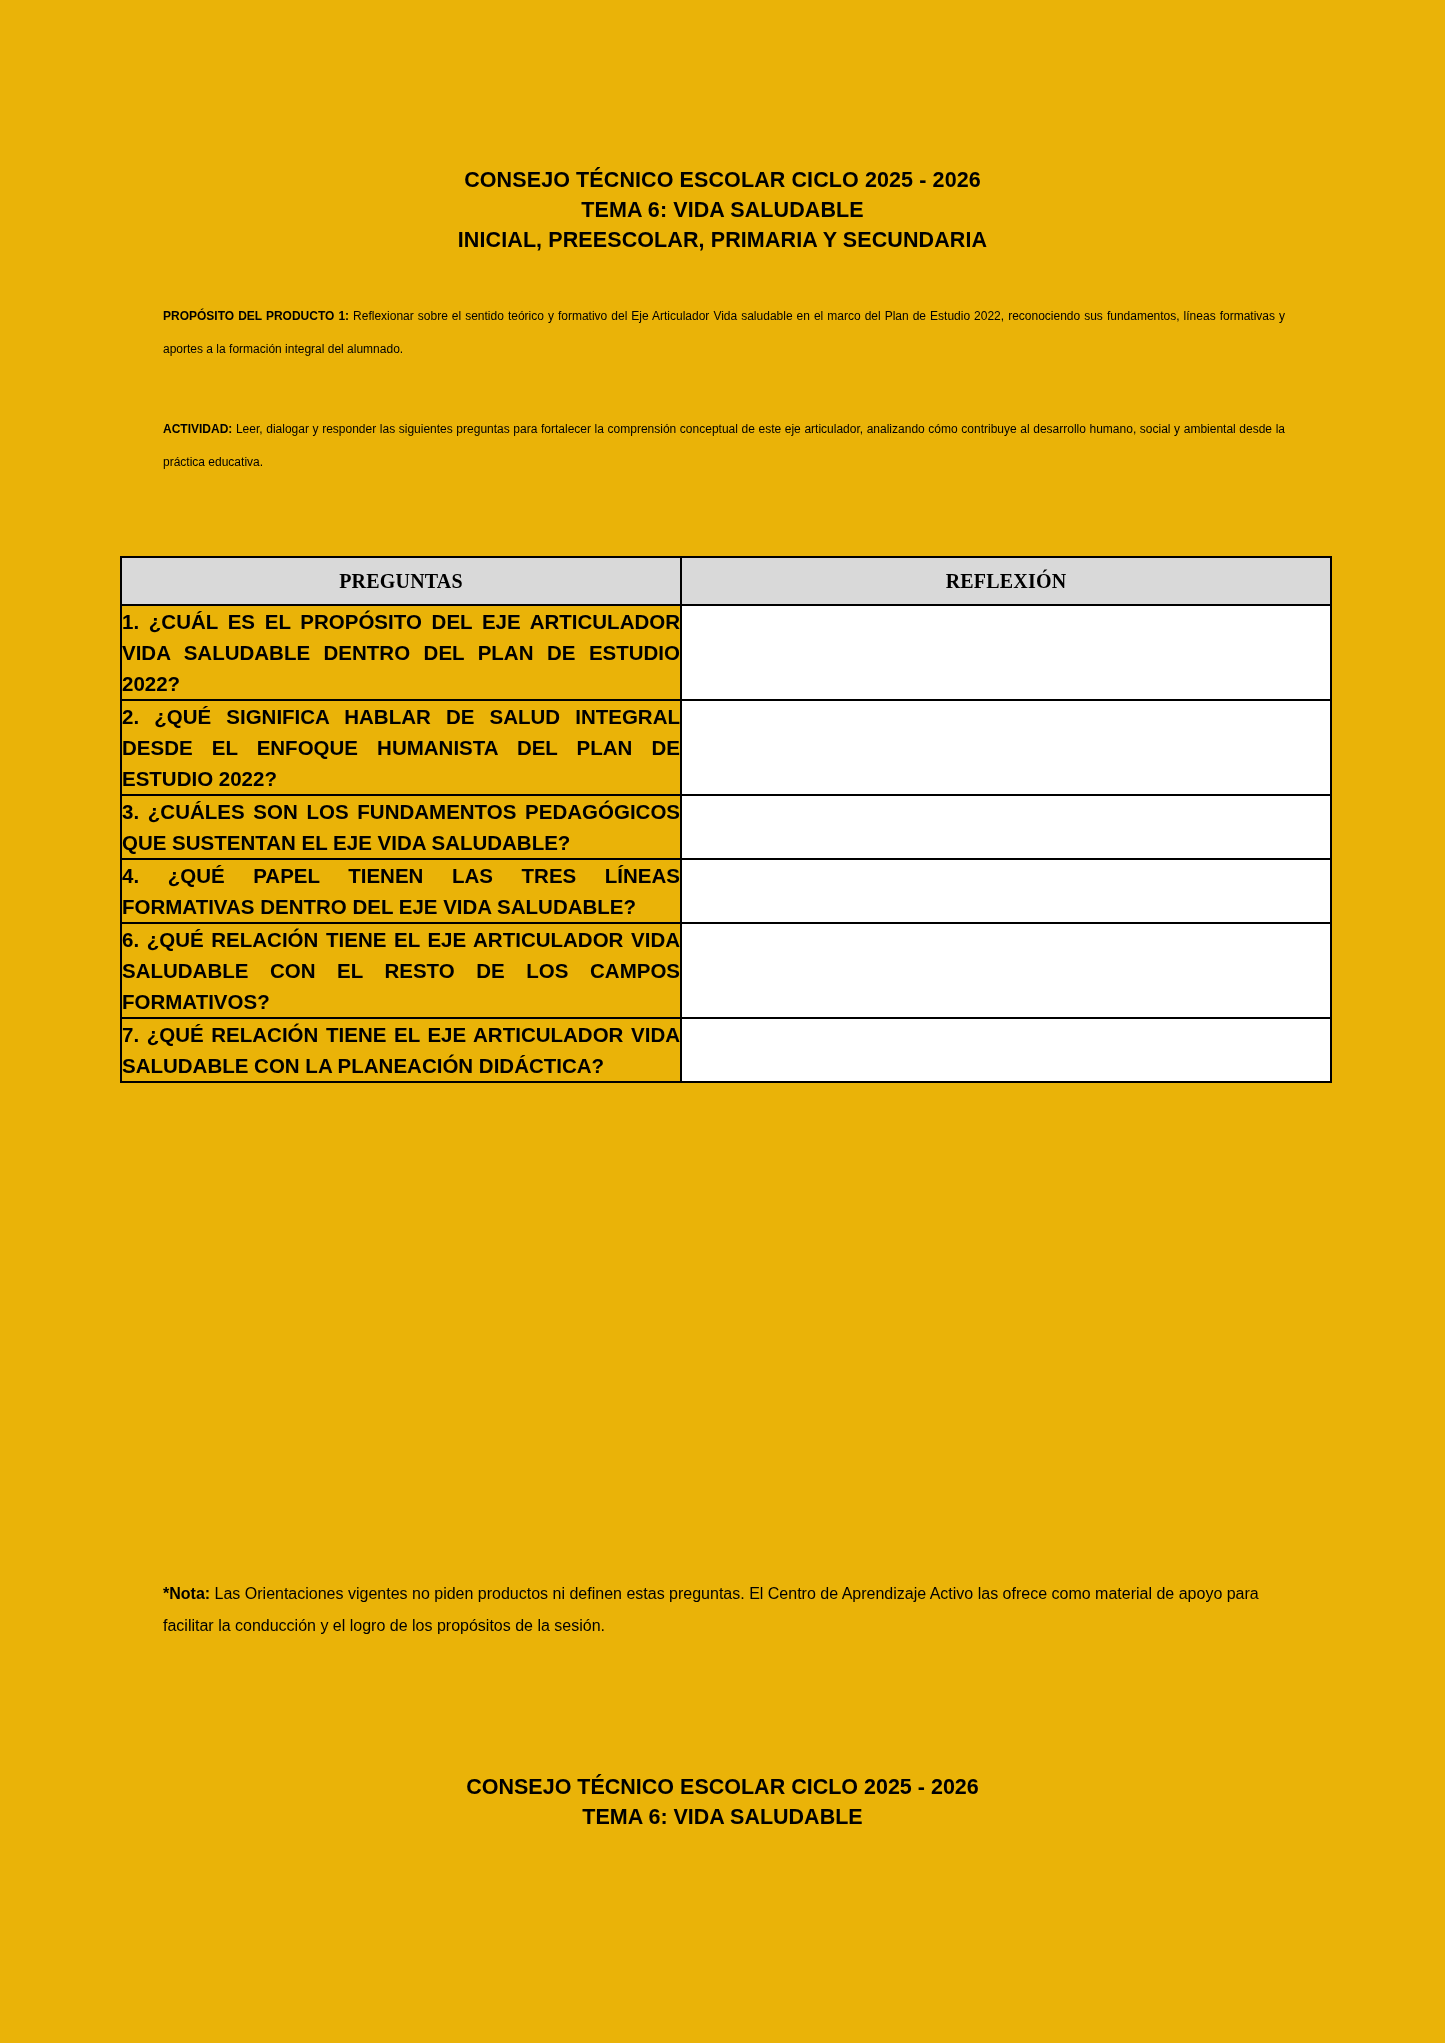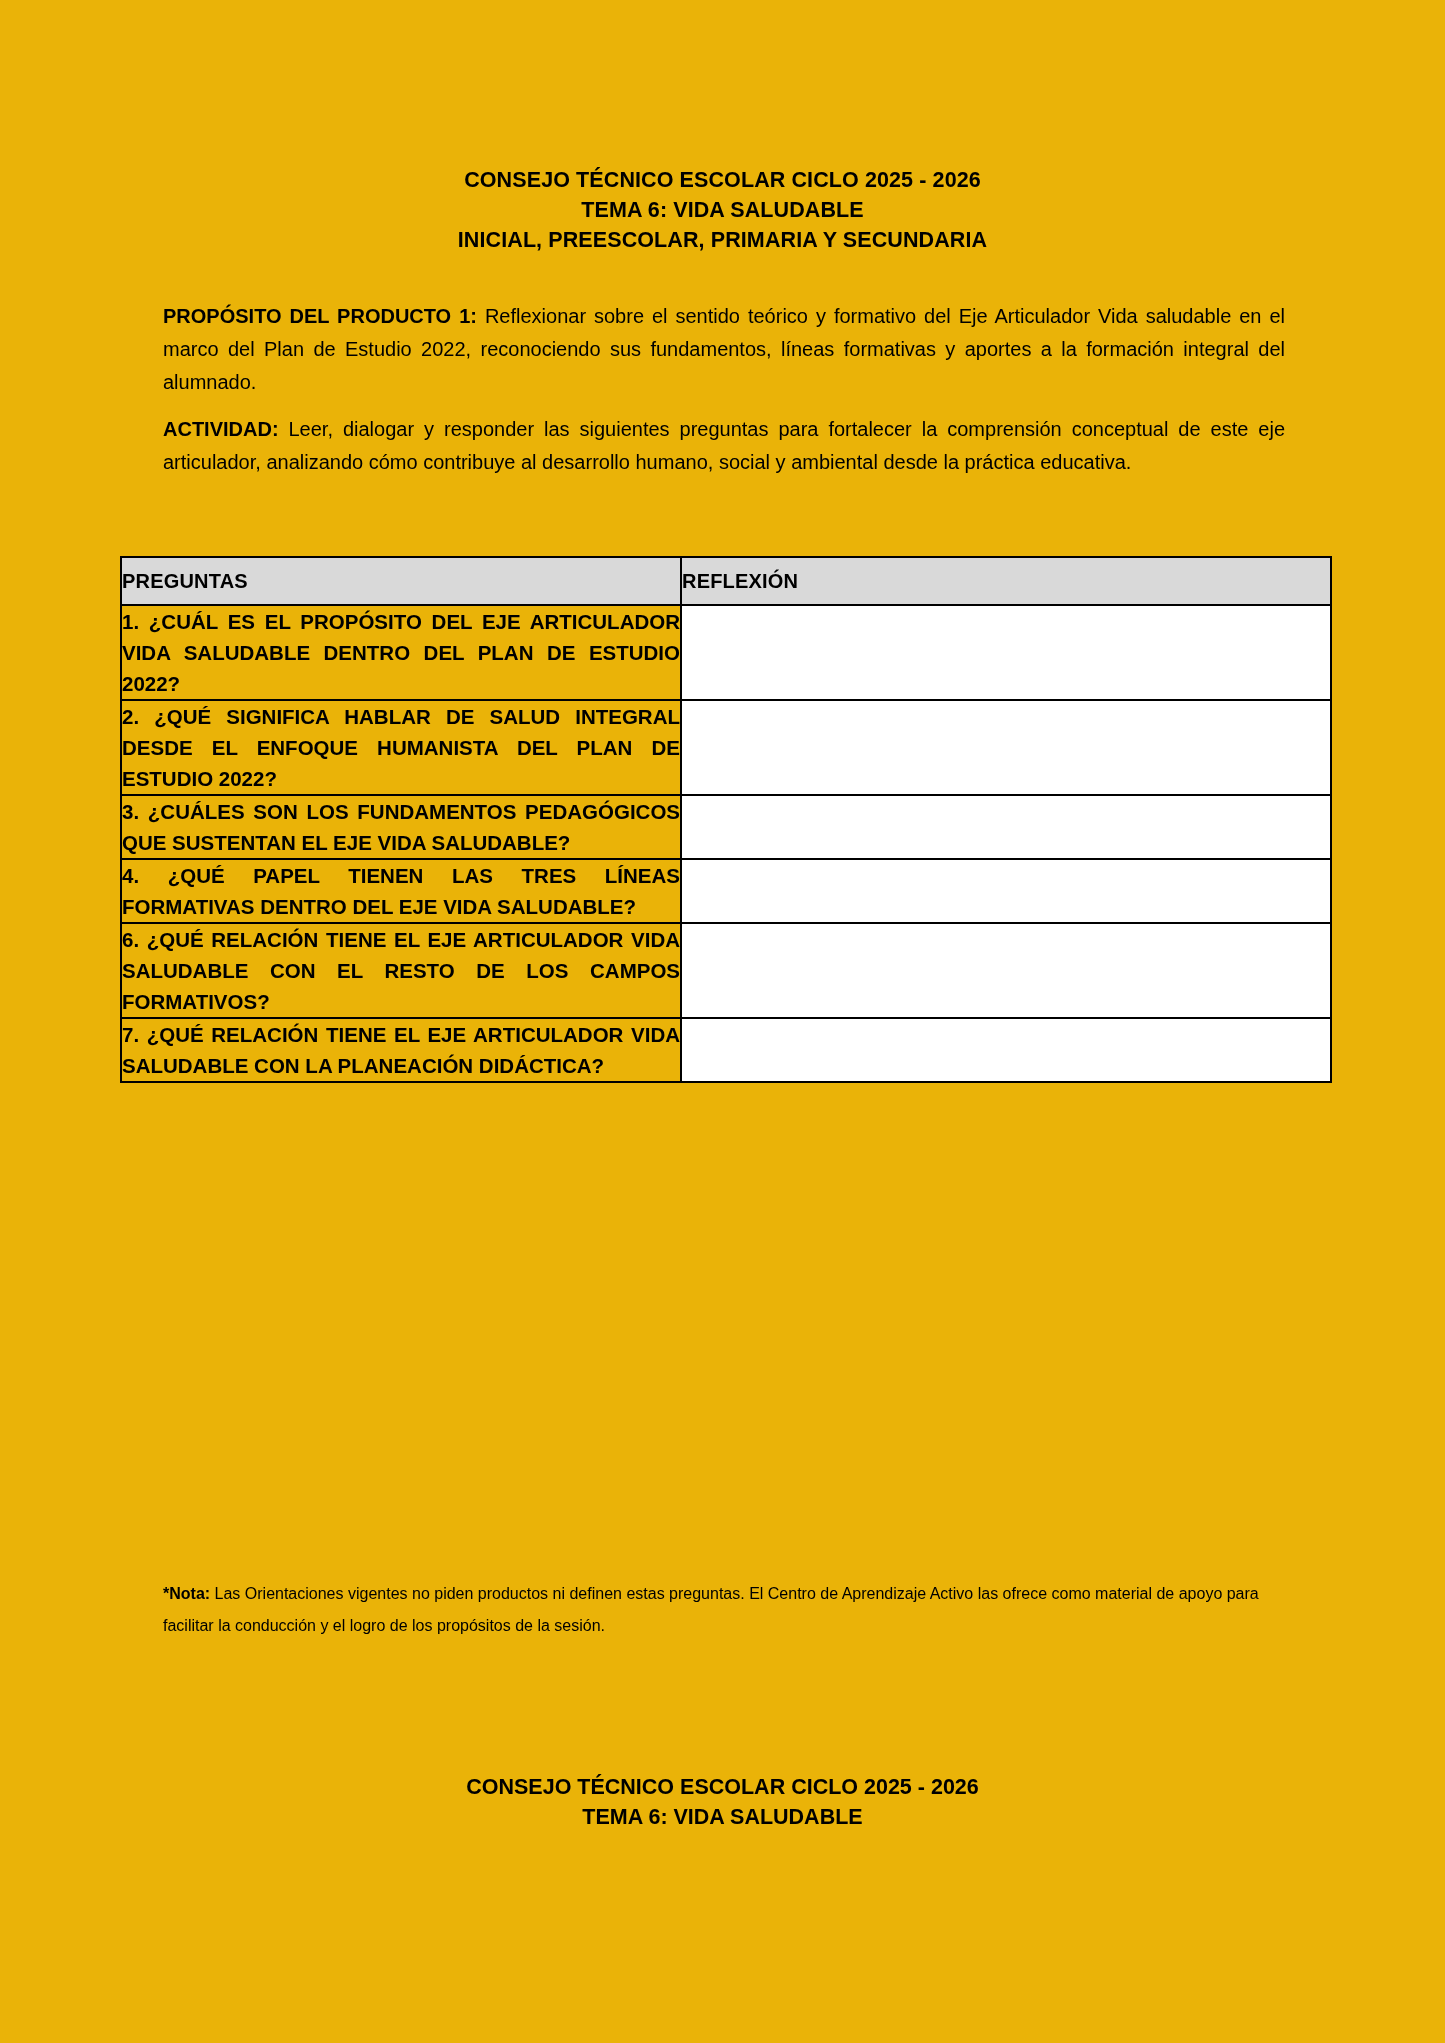--- a/index.html
+++ b/index.html
@@ -40,21 +40,21 @@
     line-height: 30px;
     letter-spacing: 0.1px;
     white-space: nowrap;
   }
 
   
   .para {
     position: absolute;
     left: 163px;
     width: 1122px;
-    font-size: 20px;
+    font-size: 12px;
     line-height: 33px;
     text-align: justify;
     text-justify: inter-word;
   }
   .para .lead {
     font-weight: bold;
   }
   #para-proposito { top: 300px; }
   #para-actividad { top: 413px; }
 
@@ -70,26 +70,27 @@
     width: 1210px;
     table-layout: fixed;
   }
   table.qtable td, table.qtable th {
     border: 2px solid #000000;
     vertical-align: top;
     padding: 0;
   }
   table.qtable th.hdr {
     background: #d9d9d9;
-    text-align: left;
+    text-align: center;
     font-weight: bold;
     font-size: 20px;
     height: 46px;
     vertical-align: middle;
     letter-spacing: 0.2px;
+    font-family: Liberation Serif, serif;
   }
   col.c-q { width: 560px; }
   col.c-r { width: 650px; }
 
   td.q-cell {
     padding: 10px 14px 12px 14px;
     font-weight: bold;
     font-size: 20.5px;
     line-height: 31px;
     text-align: justify;

